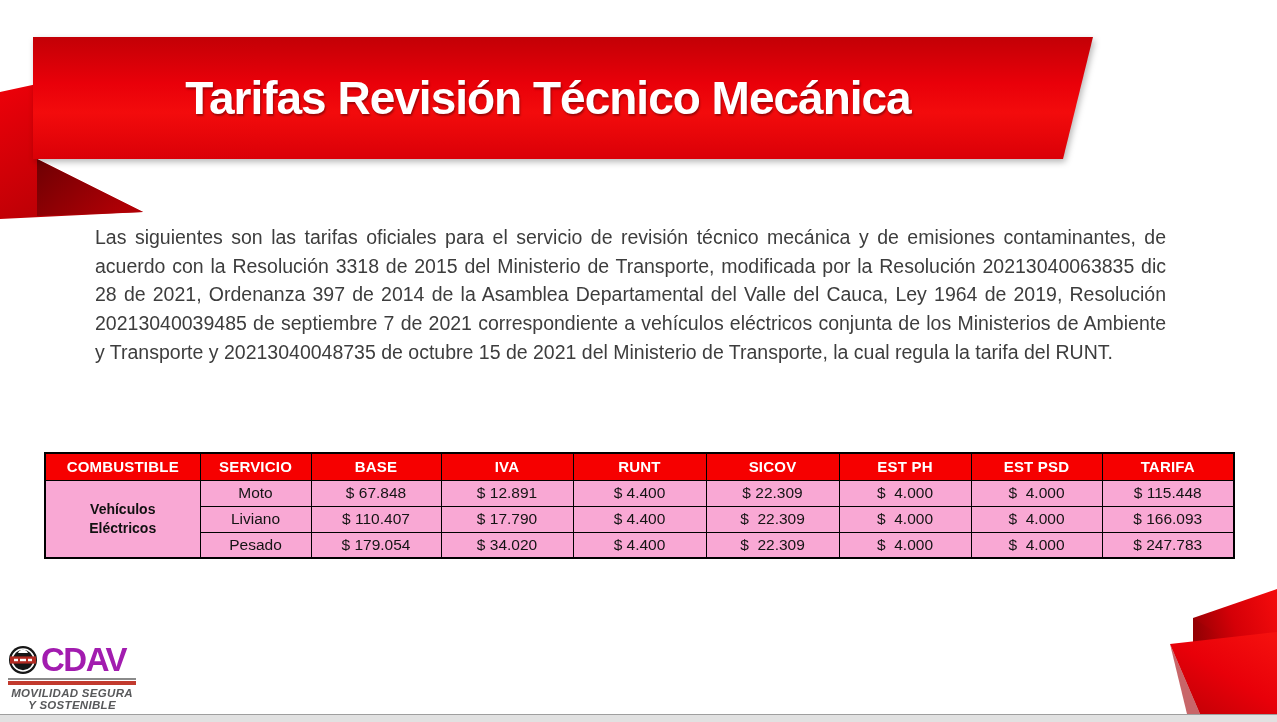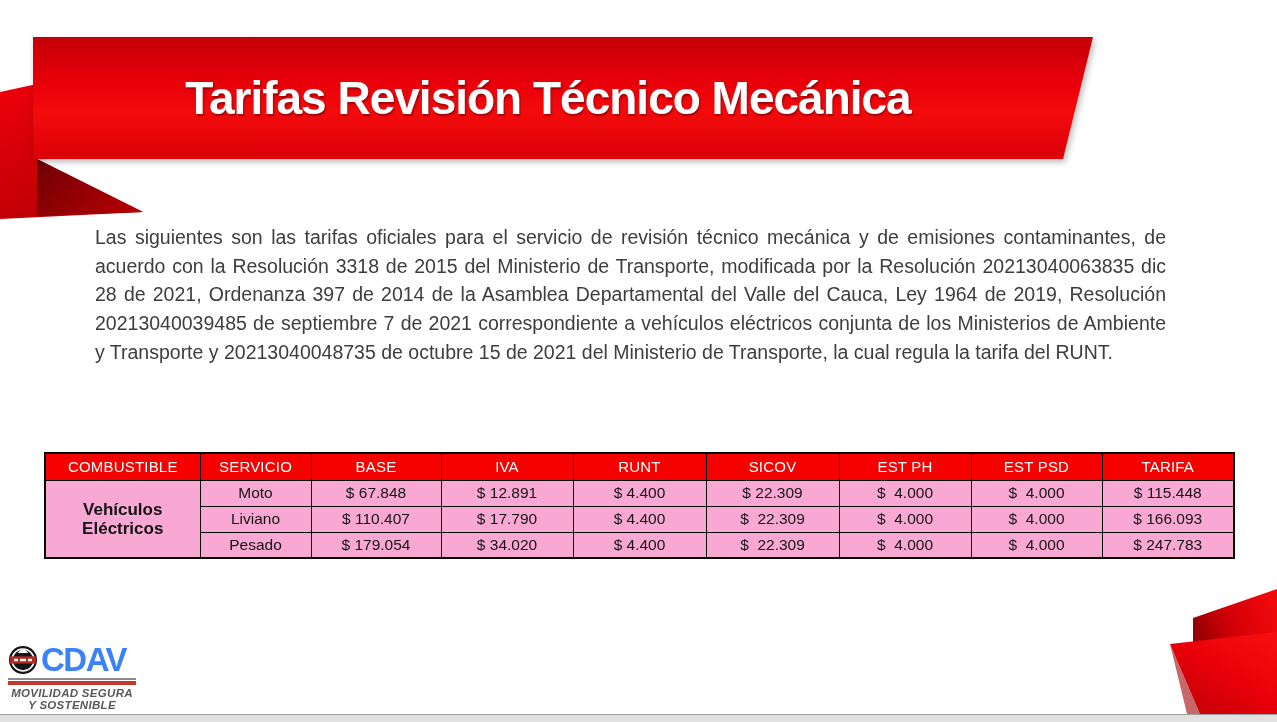--- a/index.html
+++ b/index.html
@@ -37,33 +37,33 @@
   .tariff-table {
     position:absolute; left:44px; top:452px; width:1189px;
     border-collapse:collapse; table-layout:fixed;
     border:2.5px solid #000;
   }
   .tariff-table th, .tariff-table td {
     border:1.5px solid #000; text-align:center; vertical-align:middle;
     white-space:pre; overflow:hidden;
   }
   .tariff-table thead th {
-    background:#f60000; color:#ffffff; font-weight:normal;
+    background:#f60000; color:#ffffff; font-weight:bold;
     font-size:15px; height:27px; letter-spacing:0.2px;
   }
   .tariff-table tbody td { font-size:15.5px; color:#141414; height:26px; background:#f9a8d4; }
   .tariff-table td.category {
-    font-weight:bold; font-size:17px; line-height:19px; color:#111;
+    font-weight:bold; font-size:14px; line-height:19px; color:#111;
   }
 
   
   .logo { position:absolute; left:8px; top:643px; width:128px; }
   .logo-top { display:flex; align-items:center; gap:3px; }
   .logo-name {
-    font-size:33px; font-weight:800; letter-spacing:-1.5px; color:#3b82f6;
+    font-size:33px; font-weight:800; letter-spacing:-1.5px; color:#a21caf;
     line-height:34px; transform:scaleY(1.02);
   }
   .logo-rule-gray { height:1.5px; background:#8a8a8a; margin-top:1px; }
   .logo-rule-red  { height:4px; background:#c23a2e; margin-top:1px; }
   .logo-tagline {
     margin-top:2px; text-align:center; font-weight:bold; font-size:11.5px;
     line-height:12.5px; color:#58595b; letter-spacing:0.3px;font-style:italic;
   }
 
   

